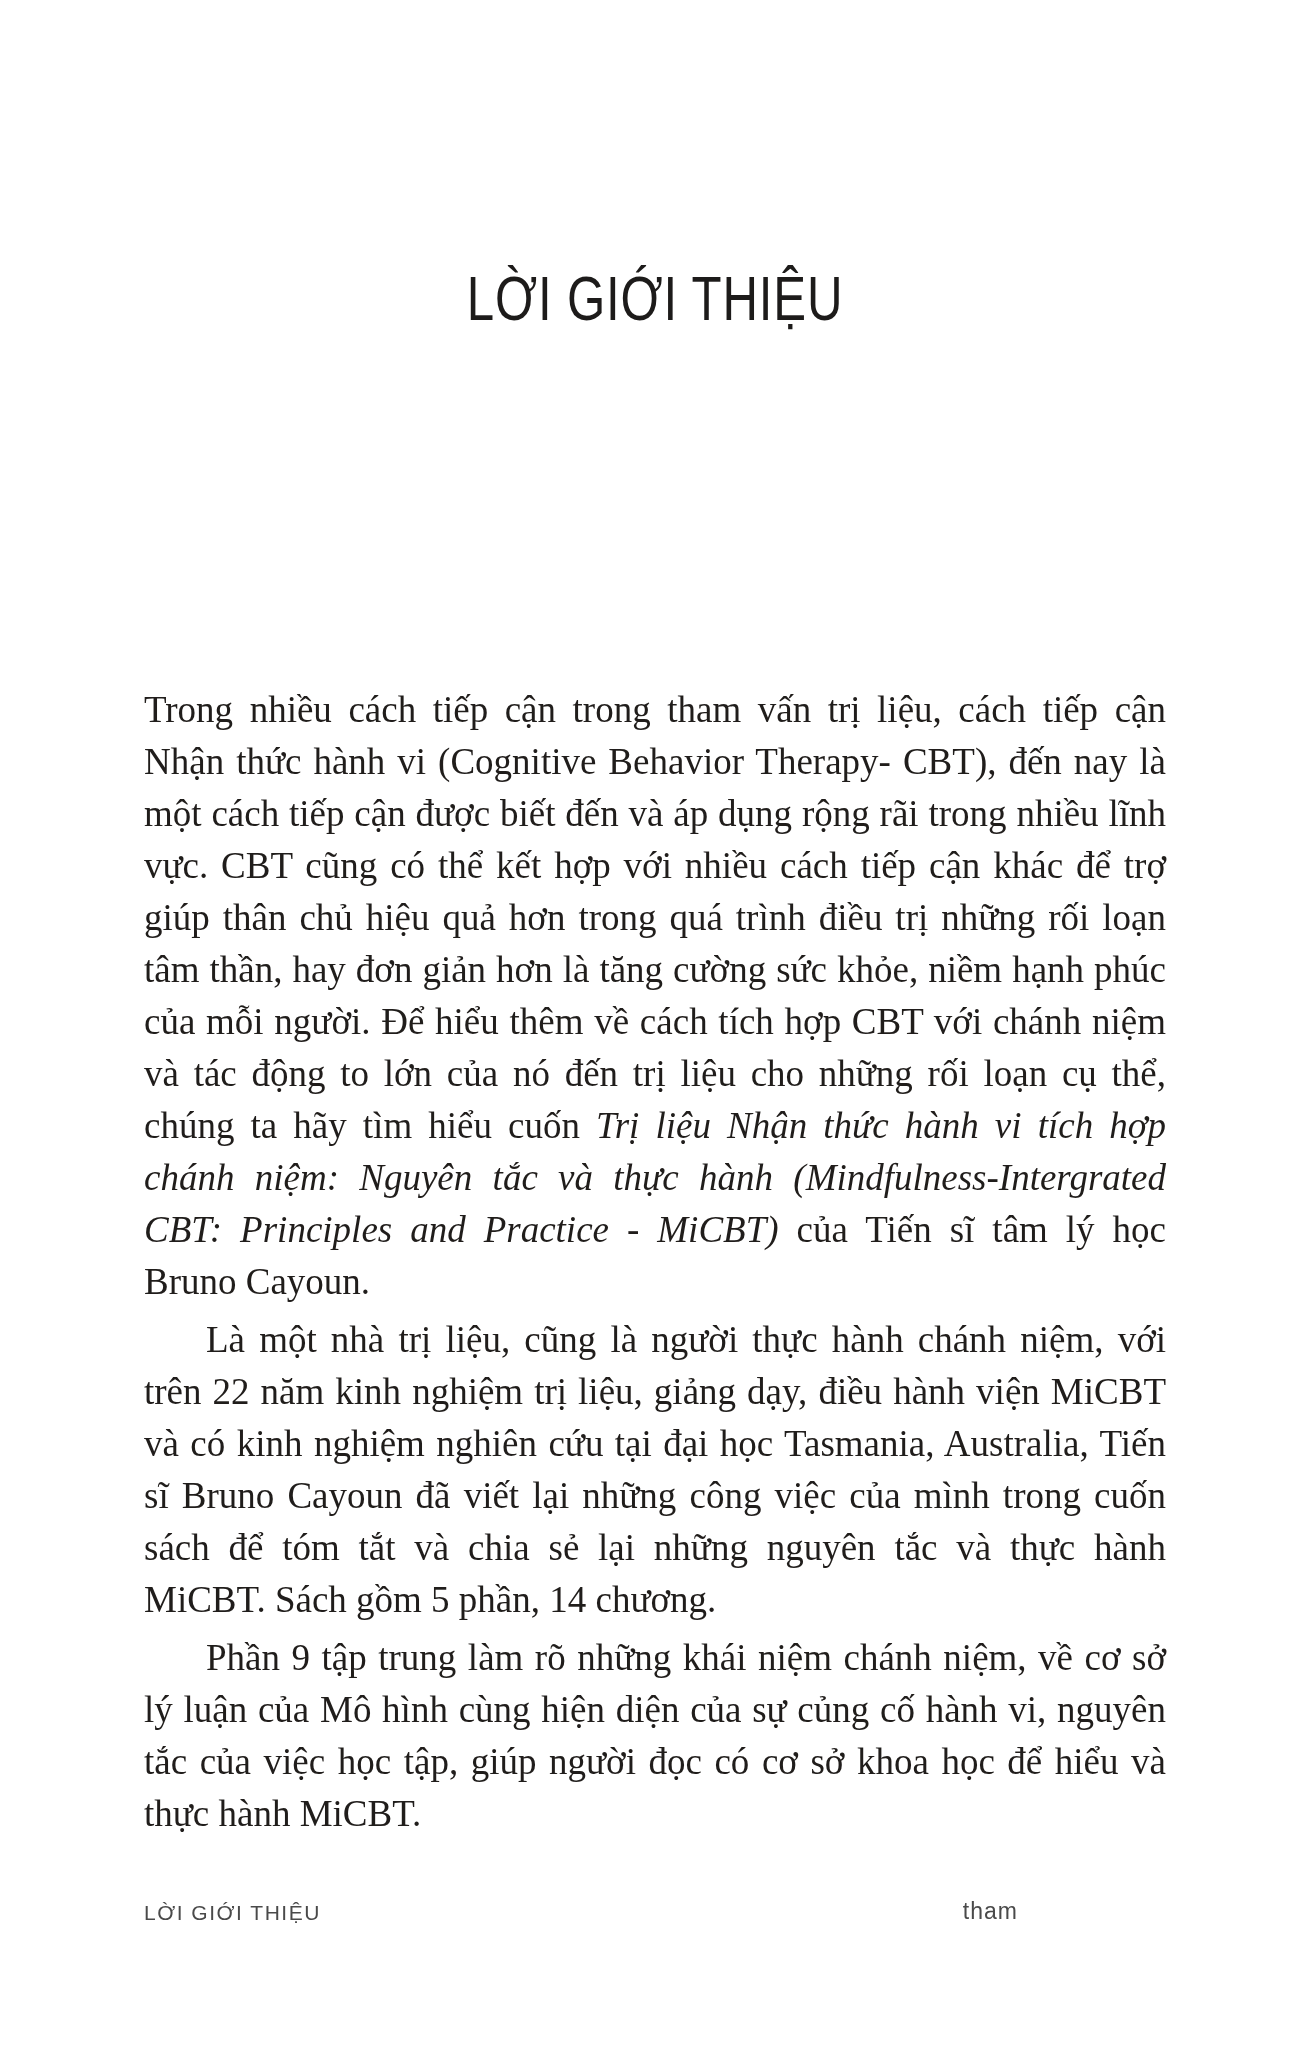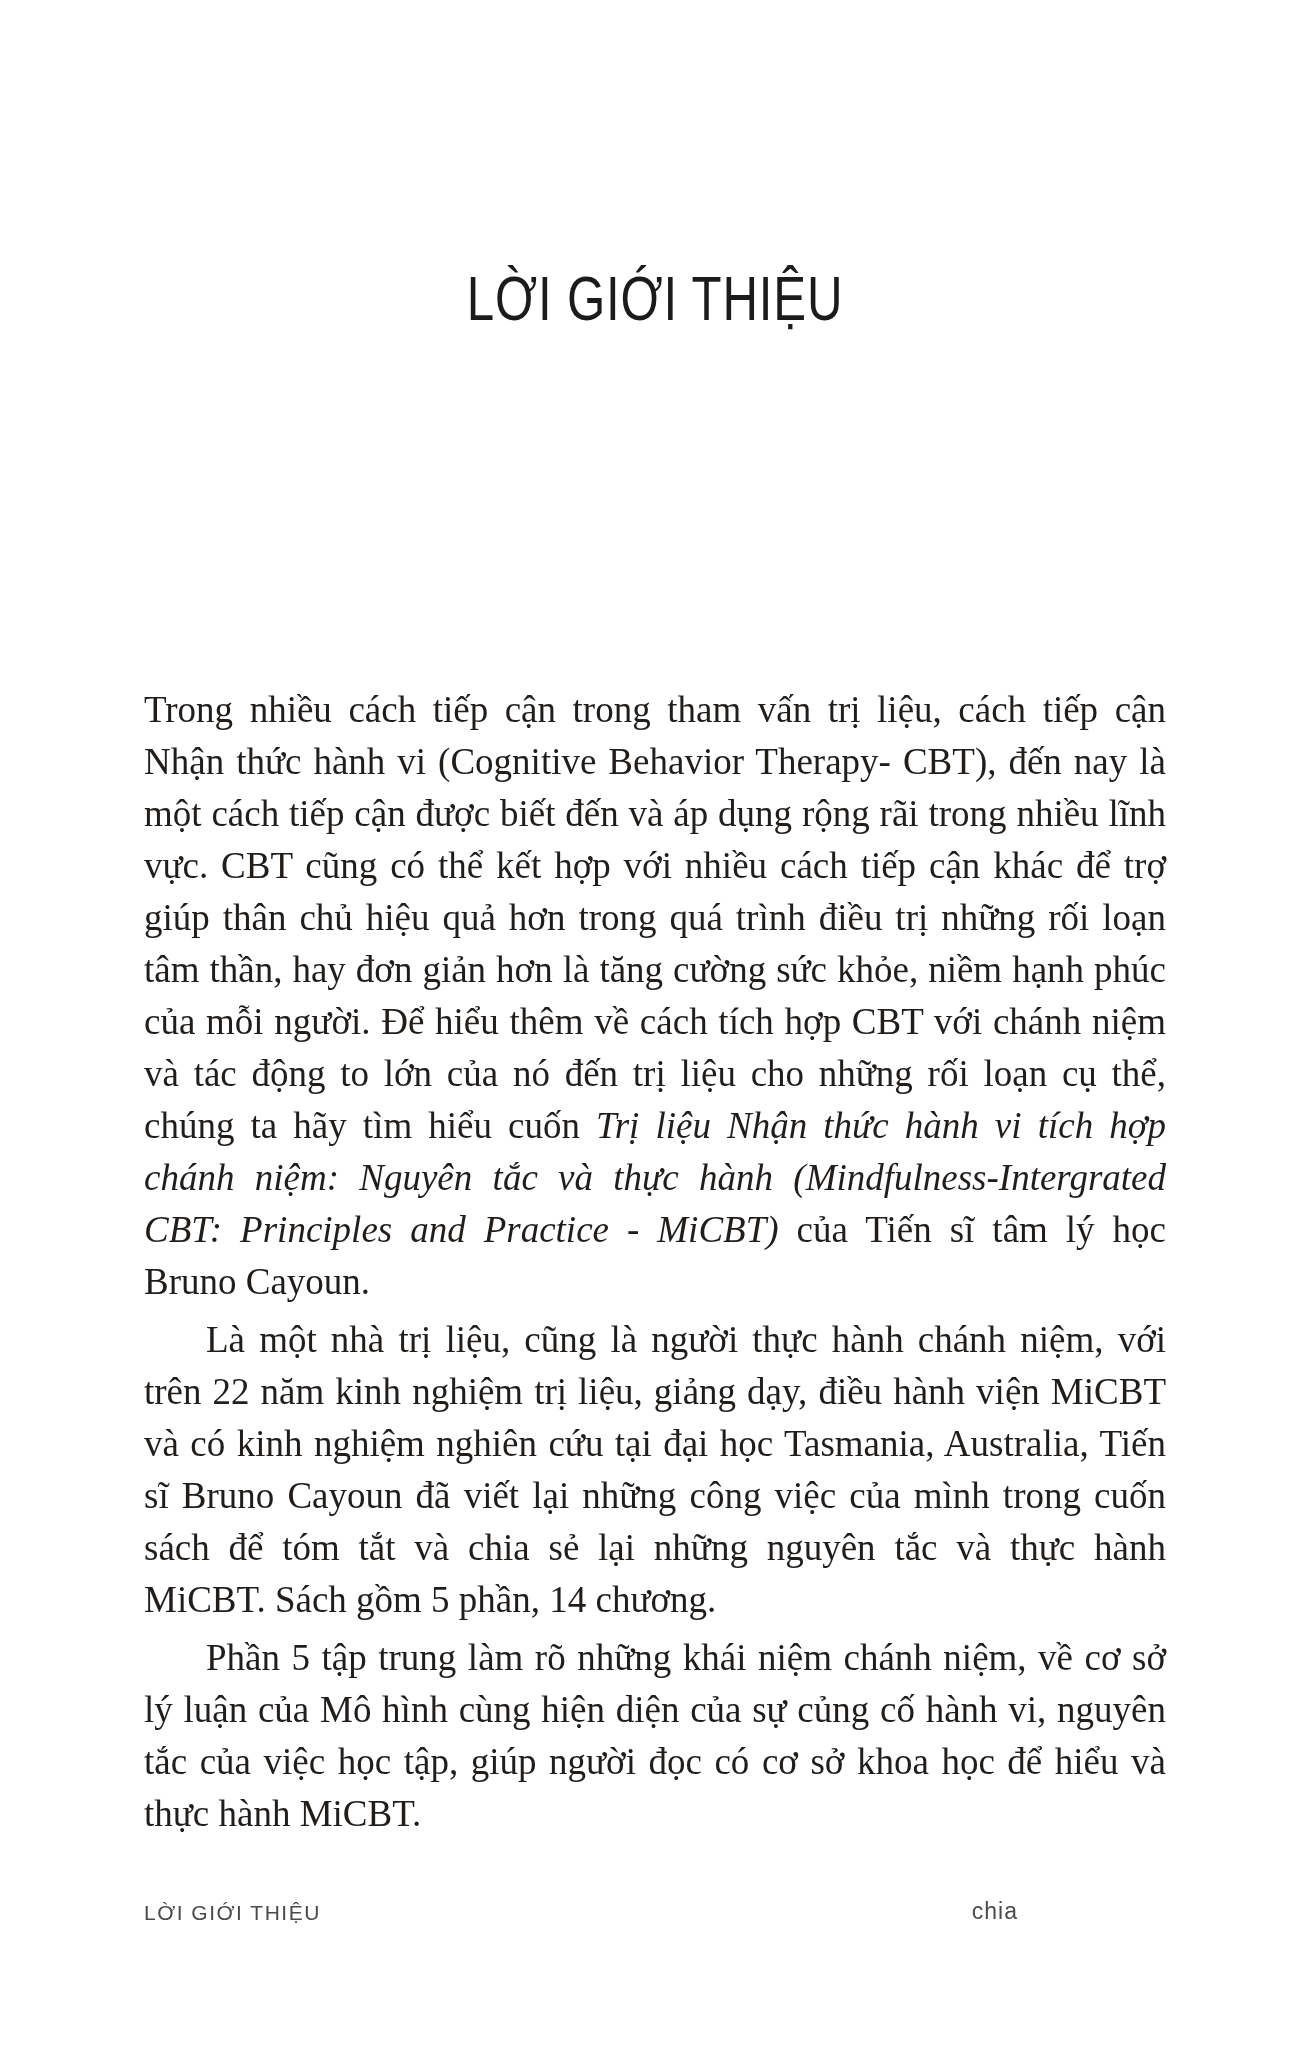--- a/index.html
+++ b/index.html
@@ -73,20 +73,20 @@
 </head>
 <body>
 
 <div class="page">
 
   <h1 class="chapter-title">LỜI GIỚI THIỆU</h1>
 
   <div class="body-text">
       <p class=""><span>Trong nhiều cách tiếp cận trong tham vấn trị liệu, cách tiếp cận Nhận thức hành vi (Cognitive Behavior Therapy- CBT), đến nay là một cách tiếp cận được biết đến và áp dụng rộng rãi trong nhiều lĩnh vực. CBT cũng có thể kết hợp với nhiều cách tiếp cận khác để trợ giúp thân chủ hiệu quả hơn trong quá trình điều trị những rối loạn tâm thần, hay đơn giản hơn là tăng cường sức khỏe, niềm hạnh phúc của mỗi người. Để hiểu thêm về cách tích hợp CBT với chánh niệm và tác động to lớn của nó đến trị liệu cho những rối loạn cụ thể, chúng ta hãy tìm hiểu cuốn </span><em>Trị liệu Nhận thức hành vi tích hợp chánh niệm: Nguyên tắc và thực hành (Mindfulness-Intergrated CBT: Principles and Practice - MiCBT)</em><span> của Tiến sĩ tâm lý học Bruno Cayoun.</span></p>
       <p class="indented"><span>Là một nhà trị liệu, cũng là người thực hành chánh niệm, với trên 22 năm kinh nghiệm trị liệu, giảng dạy, điều hành viện MiCBT và có kinh nghiệm nghiên cứu tại đại học Tasmania, Australia, Tiến sĩ Bruno Cayoun đã viết lại những công việc của mình trong cuốn sách để tóm tắt và chia sẻ lại những nguyên tắc và thực hành MiCBT. Sách gồm 5 phần, 14 chương.</span></p>
-      <p class="indented"><span>Phần 5 tập trung làm rõ những khái niệm chánh niệm, về cơ sở lý luận của Mô hình cùng hiện diện của sự củng cố hành vi, nguyên tắc của việc học tập, giúp người đọc có cơ sở khoa học để hiểu và thực hành MiCBT.</span></p>
+      <p class="indented"><span>Phần 9 tập trung làm rõ những khái niệm chánh niệm, về cơ sở lý luận của Mô hình cùng hiện diện của sự củng cố hành vi, nguyên tắc của việc học tập, giúp người đọc có cơ sở khoa học để hiểu và thực hành MiCBT.</span></p>
     </div>
 
   <div class="footer-section">LỜI GIỚI THIỆU</div>
 
-  <div class="footer-pagenum">chia</div>
+  <div class="footer-pagenum">tham</div>
 
 </div>
 
 </body></html>

